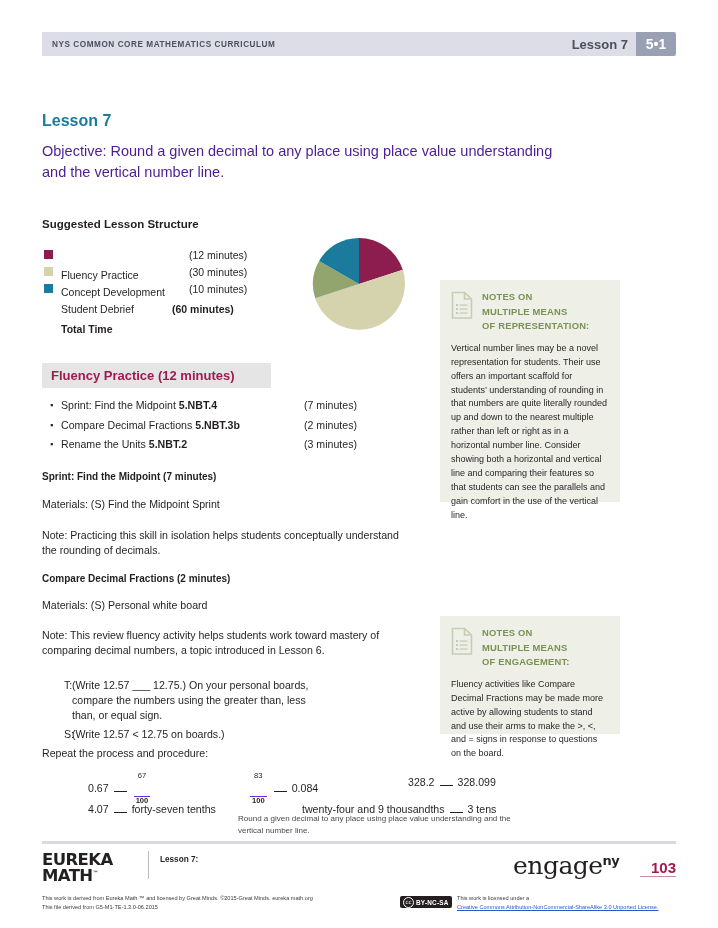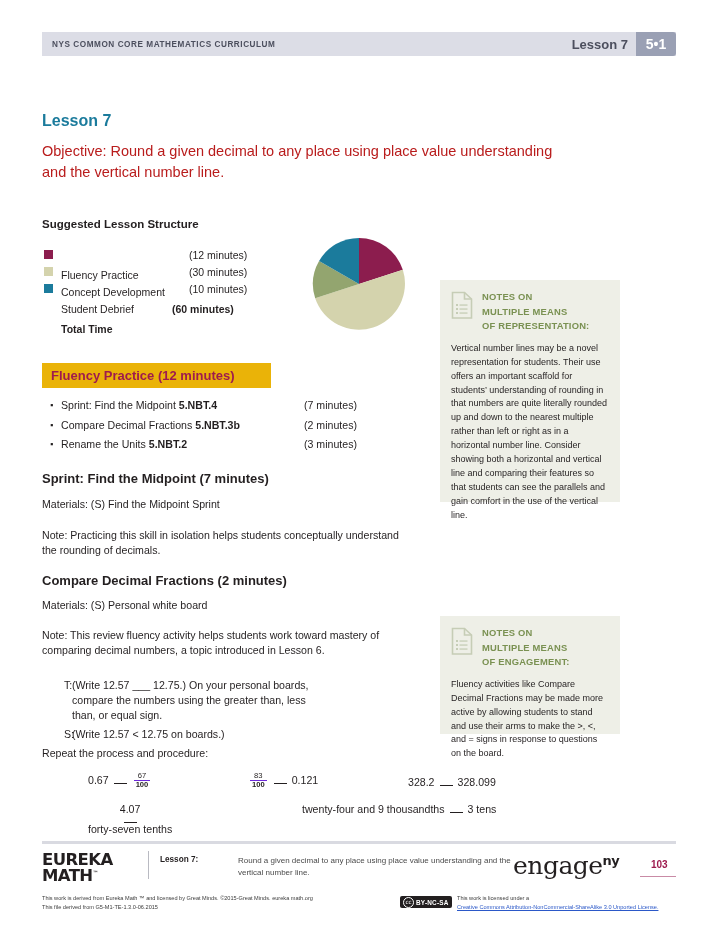--- a/index.html
+++ b/index.html
@@ -77,21 +77,21 @@
     font-weight: bold;
     color: #1b7b9c;
   }
   .objective {
     position: absolute;
     left: 42px;
     top: 141px;
     width: 520px;
     font-size: 14.5px;
     line-height: 1.45;
-    color: #b91c1c;
+    color: #4c1d95;
   }
 
   
   .section-structure-title {
     position: absolute;
     left: 42px;
     top: 218px;
     font-size: 11.5px;
     font-weight: bold;
   }
@@ -129,21 +129,21 @@
     height: 96px;
   }
 
   
   .fluency-banner {
     position: absolute;
     left: 42px;
     top: 363px;
     width: 229px;
     height: 25px;
-    background: #eab308;
+    background: #e5e5e5;
     display: flex;
     align-items: center;
     padding-left: 9px;
     box-sizing: border-box;
   }
   .fluency-banner span {
     color: #9e1b4e;
     font-size: 13px;
     font-weight: bold;
   }
@@ -164,21 +164,21 @@
     flex: 0 0 auto;
     font-size: 9px;
     line-height: 13px;
   }
   .fl-text { width: 243px; }
   .fl-text b { font-weight: bold; text-align: center; }
   .fl-time { }
 
   
   .blk { position: absolute; font-size: 10.6px; line-height: 1.42; }
-  .blk.h { font-weight: bold; font-size: 13px; }
+  .blk.h { font-weight: bold; font-size: 10px; }
 
   .teach {
     position: absolute;
     font-size: 10.6px;
     line-height: 1.42;
     display: flex;
   }
   .teach .spk { width: 30px; flex: 0 0 auto; padding-left: 22px; box-sizing: border-box; }
   .teach .line { width: 258px; }
 
@@ -200,20 +200,21 @@
   }
   .p-cell { position: absolute; display: flex; align-items: center; }
   .frac {
     display: inline-flex;
     flex-direction: column;
     align-items: center;
     font-size: 7.6px;
     line-height: 1.05;
     margin: 0 2px;
     vertical-align: middle;
+    gap: 16px;
   }
   .frac .num { padding: 0 2px; }
   .frac .den { padding: 0 2px; border-top: 1px solid #6d28d9; font-weight: bold; }
   .dash { display: inline-block; width: 13px; border-bottom: 1.2px solid #231f20; margin: 0 5px; height: 7px; }
 
   
   .notes {
     position: absolute;
     background: #eeefe7;
     box-sizing: border-box;
@@ -277,21 +278,21 @@
   .foot-lesson {
     position: absolute;
     left: 160px;
     top: 855px;
     font-size: 8.2px;
     font-weight: bold;
   }
   .foot-desc {
     position: absolute;
     left: 238px;
-    top: 855px;
+    top: 813px;
     width: 290px;
     font-size: 8px;
     line-height: 1.45;
     color: #4a4a4a;
   }
   .engage {
     position: absolute;
     left: 513px;
     top: 851px;
     font-family: "DejaVu Serif", serif;
@@ -302,21 +303,21 @@
   .engage sup {
     font-family: "DejaVu Sans", sans-serif;
     font-size: 13px;
     font-weight: bold;
     vertical-align: super;
   }
   .pagenum {
     position: absolute;
     left: 651px;
     top: 859px;
-    font-size: 10px;
+    font-size: 15px;
     font-weight: bold;
     color: #9e1b4e;
   }
   .pagenum-rule {
     position: absolute;
     left: 640px;
     top: 876px;
     width: 36px;
     height: 1.4px;
     background: #c98ba6;
@@ -472,31 +473,31 @@
         <span class="num">67</span>
         <span class="den">100</span>
       </span>
     </span>
     <span class="p-cell" style="left:160px; top:0px;">
       <span class="frac">
         <span class="num">83</span>
         <span class="den">100</span>
       </span>
       <span class="dash"></span>
-      <span>0.121</span>
+      <span>0.084</span>
     </span>
     <span class="p-cell" style="left:320px; top:4px;align-items:center;">
       <span>328.2</span>
       <span class="dash"></span>
       <span>328.099</span>
     </span>
   </div>
 
   <div class="prob-row2">
-    <span class="p-cell" style="left:0px; top:0px;flex-direction:column;">
+    <span class="p-cell" style="left:0px; top:0px;">
       <span>4.07</span>
       <span class="dash"></span>
       <span>forty-seven tenths</span>
     </span>
     <span class="p-cell" style="left:214px; top:0px;">
       <span>twenty-four and 9 thousandths</span>
       <span class="dash"></span>
       <span>3 tens</span>
     </span>
   </div>

